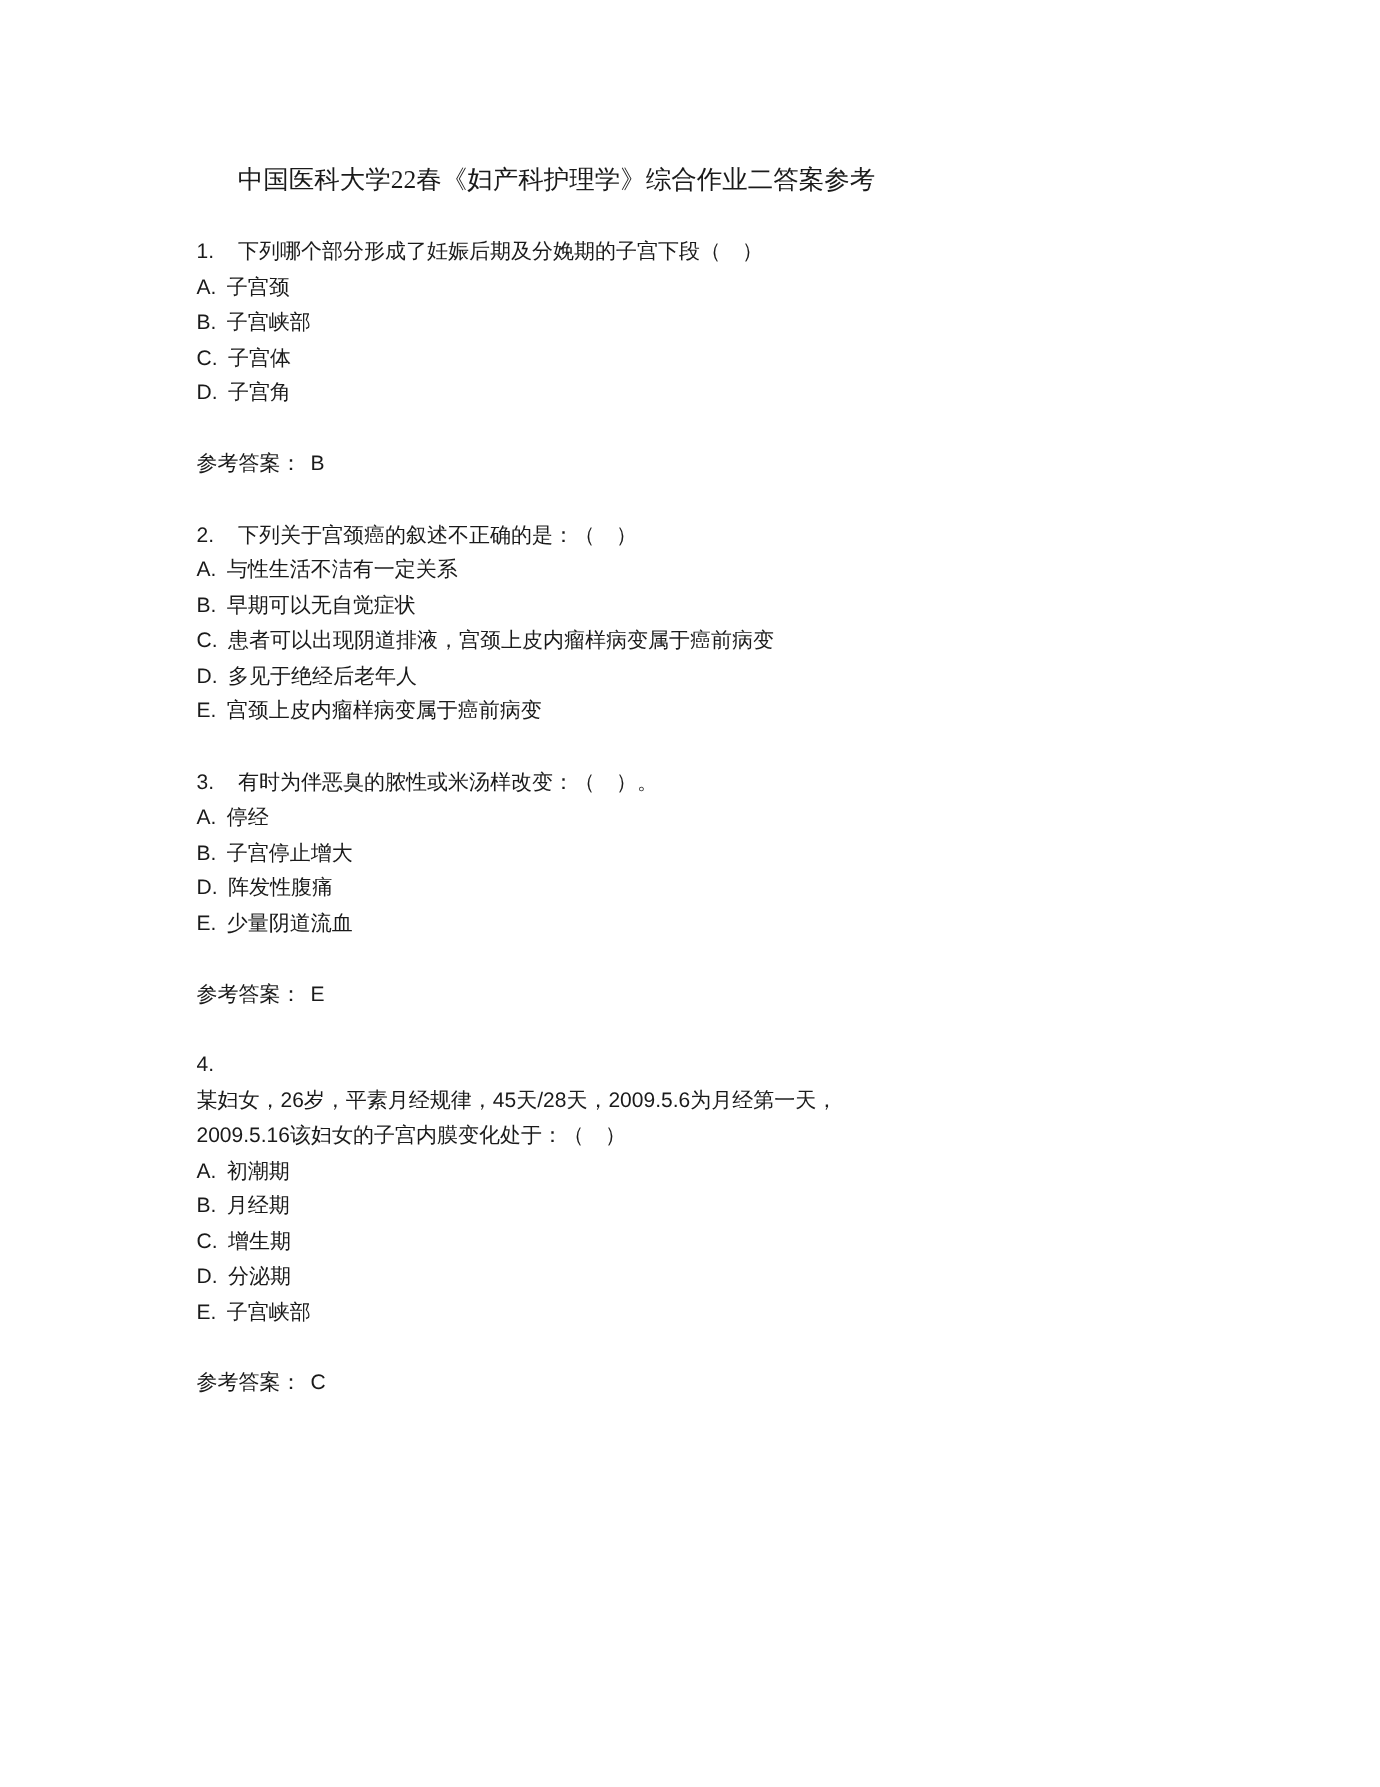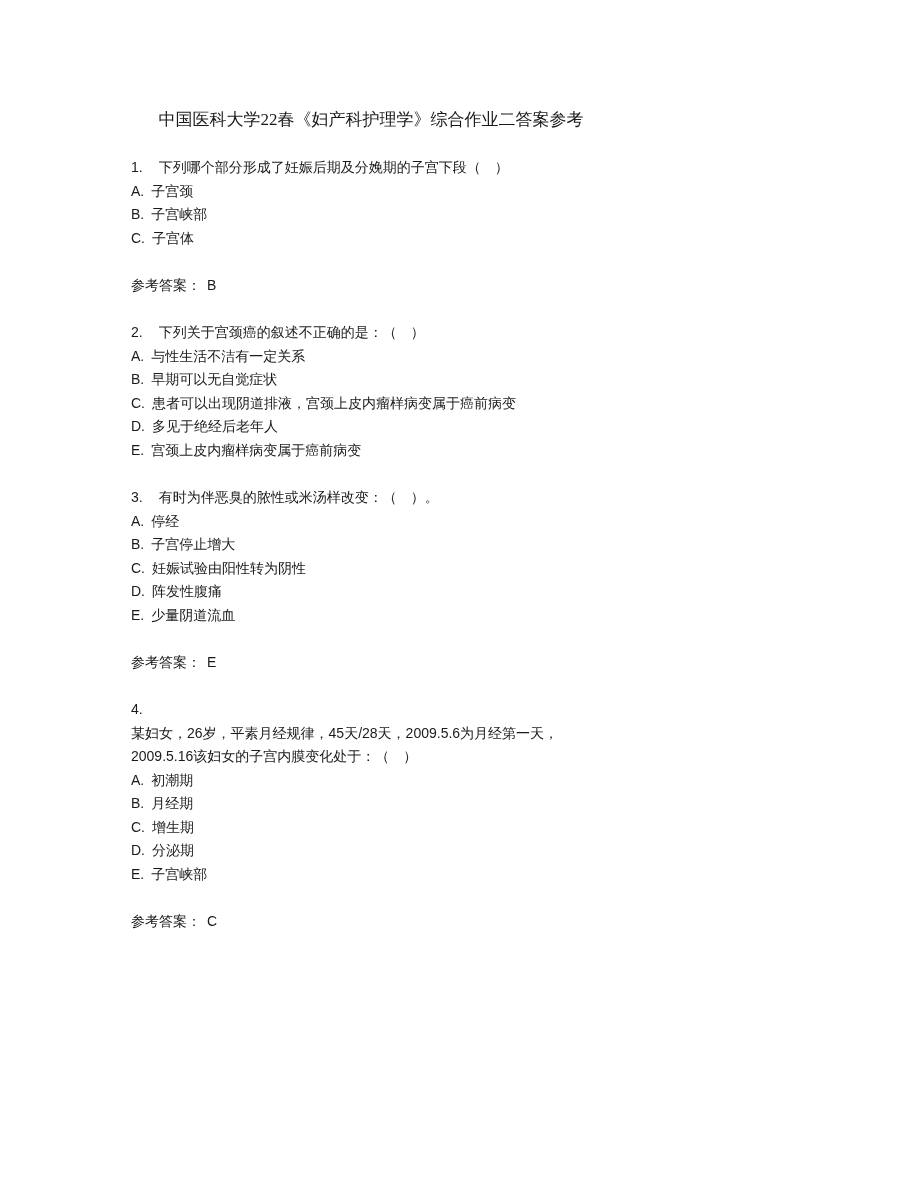--- a/index.html
+++ b/index.html
@@ -62,20 +62,23 @@
 
     <div class="opt-line">
         <span class="opt-letter">A.</span><span class="opt-text">子宫颈</span>
       </div>
           <div class="opt-line">
         <span class="opt-letter">B.</span><span class="opt-text">子宫峡部</span>
       </div>
           <div class="opt-line">
         <span class="opt-letter">C.</span><span class="opt-text">子宫体</span>
       </div>
+          <div class="opt-line">
+        <span class="opt-letter">D.</span><span class="opt-text">子宫角</span>
+      </div>
         </div>
     <div class="answer-line">
       <span>参考答案：</span><span class="answer-letter">B</span>
     </div>
   </div>
 
   <div class="question-block">
     <div class="q-heading">
       <span class="q-num">2.</span><span class="q-stem">下列关于宫颈癌的叙述不正确的是：（　）</span>
     </div>
@@ -103,23 +106,20 @@
     <div class="q-heading">
       <span class="q-num">3.</span><span class="q-stem">有时为伴恶臭的脓性或米汤样改变：（　）。</span>
     </div>
     <div class="options">
 
     <div class="opt-line">
         <span class="opt-letter">A.</span><span class="opt-text">停经</span>
       </div>
           <div class="opt-line">
         <span class="opt-letter">B.</span><span class="opt-text">子宫停止增大</span>
-      </div>
-          <div class="opt-line">
-        <span class="opt-letter">C.</span><span class="opt-text">妊娠试验由阳性转为阴性</span>
       </div>
           <div class="opt-line">
         <span class="opt-letter">D.</span><span class="opt-text">阵发性腹痛</span>
       </div>
           <div class="opt-line">
         <span class="opt-letter">E.</span><span class="opt-text">少量阴道流血</span>
       </div>
         </div>
     <div class="answer-line">
       <span>参考答案：</span><span class="answer-letter">E</span>

